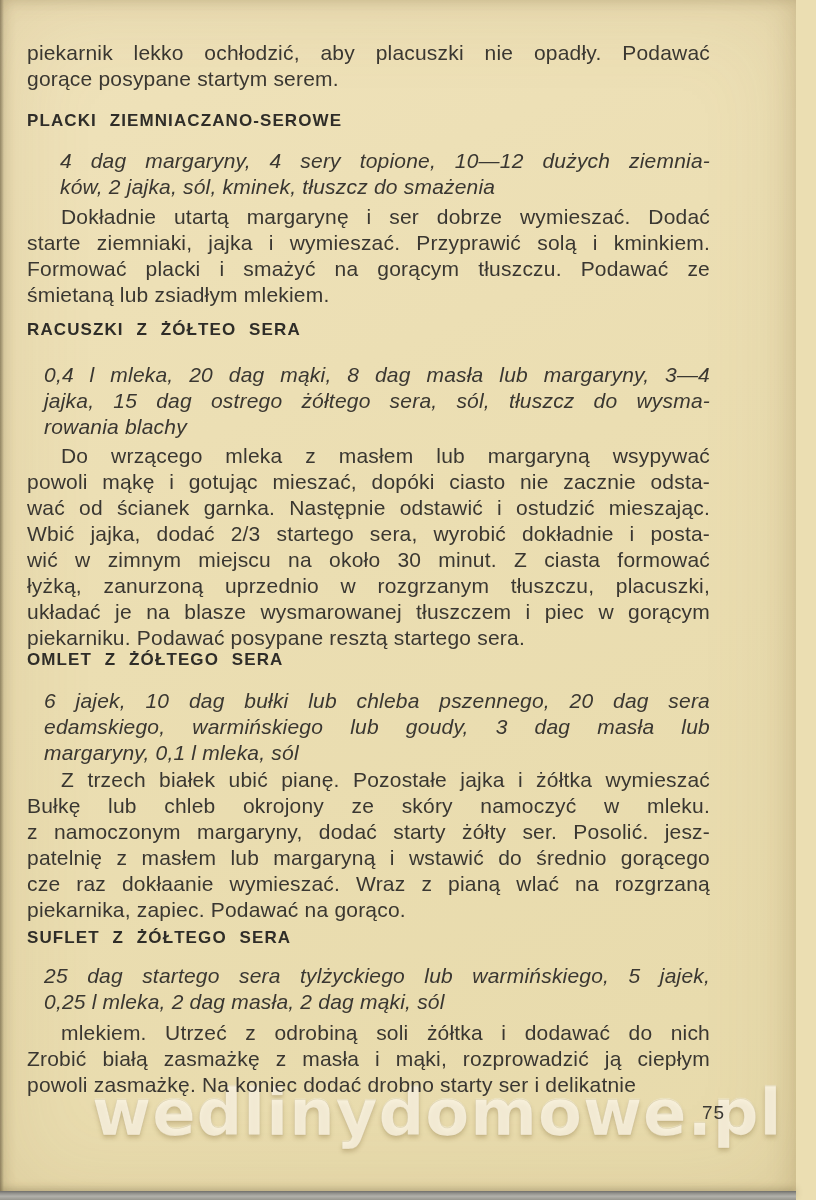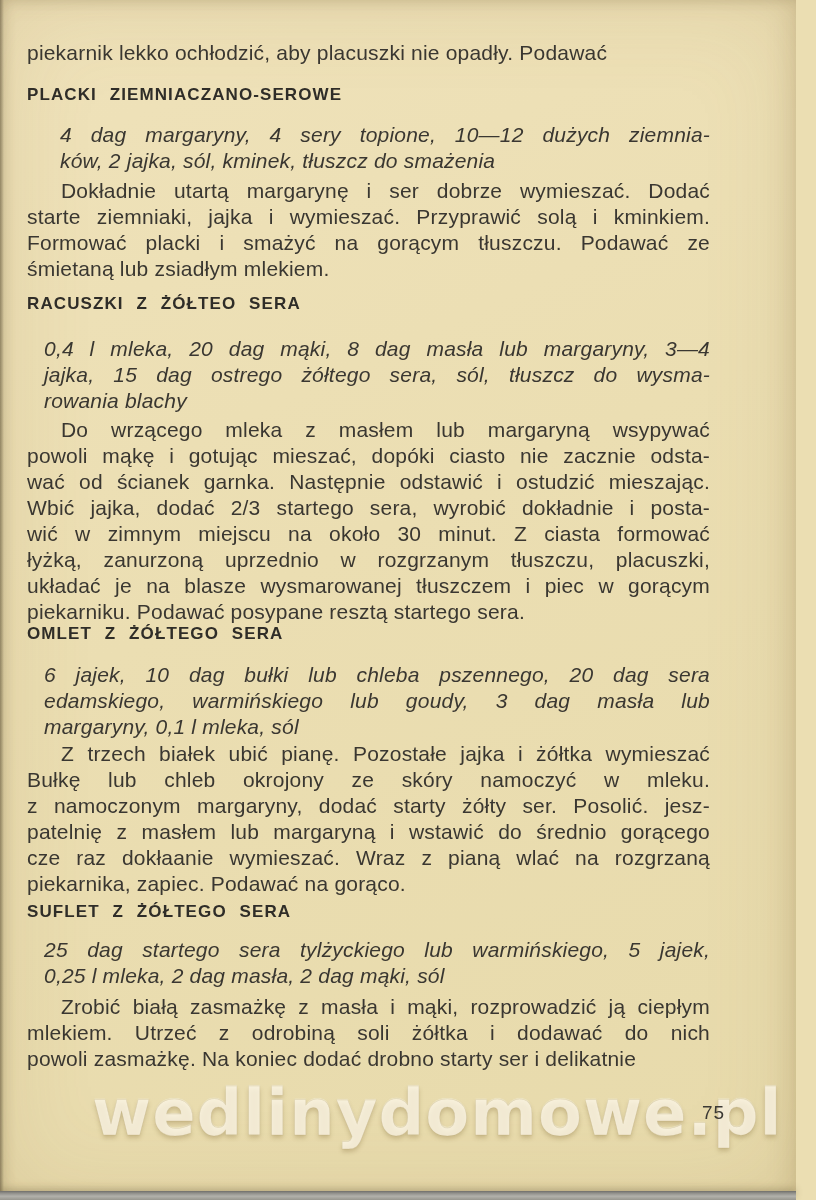--- a/index.html
+++ b/index.html
@@ -77,20 +77,21 @@
 </style>
 </head>
 <body>
 
 <div class="page">
 
   <div class="column">
 
     <p class="para cont">
         <span class="line">piekarnik lekko ochłodzić, aby placuszki nie opadły. Podawać</span>
+        <span class="line">gorące posypane startym serem.</span>
       </p>
 
     <section>
       <h2 class="rtitle" style="margin-top:20px">PLACKI ZIEMNIACZANO-SEROWE</h2>
       <p class="para ing" style="margin-top:19px;margin-left:33px">
           <span class="line">4 dag margaryny, 4 sery topione, 10—12 dużych ziemnia-</span>
           <span class="line">ków, 2 jajka, sól, kminek, tłuszcz do smażenia</span>
         </p>
       <p class="para instr" style="margin-top:4px">
           <span class="line">Dokładnie utartą margarynę i ser dobrze wymieszać. Dodać</span>
@@ -136,22 +137,22 @@
         </p>
     </section>
 
     <section>
       <h2 class="rtitle" style="margin-top:6px">SUFLET Z ŻÓŁTEGO SERA</h2>
       <p class="para ing" style="margin-top:17px;margin-left:17px">
           <span class="line">25 dag startego sera tylżyckiego lub warmińskiego, 5 jajek,</span>
           <span class="line">0,25 l mleka, 2 dag masła, 2 dag mąki, sól</span>
         </p>
       <p class="para instr" style="margin-top:5px">
+          <span class="line">mlekiem. Utrzeć z odrobiną soli żółtka i dodawać do nich</span>
           <span class="line">Zrobić białą zasmażkę z masła i mąki, rozprowadzić ją ciepłym</span>
-          <span class="line">mlekiem. Utrzeć z odrobiną soli żółtka i dodawać do nich</span>
           <span class="line">powoli zasmażkę. Na koniec dodać drobno starty ser i delikatnie</span>
         </p>
     </section>
 
   </div>
 
   <div class="watermark">wedlinydomowe.pl</div>
 
   <div class="pagenum">75</div>
 

